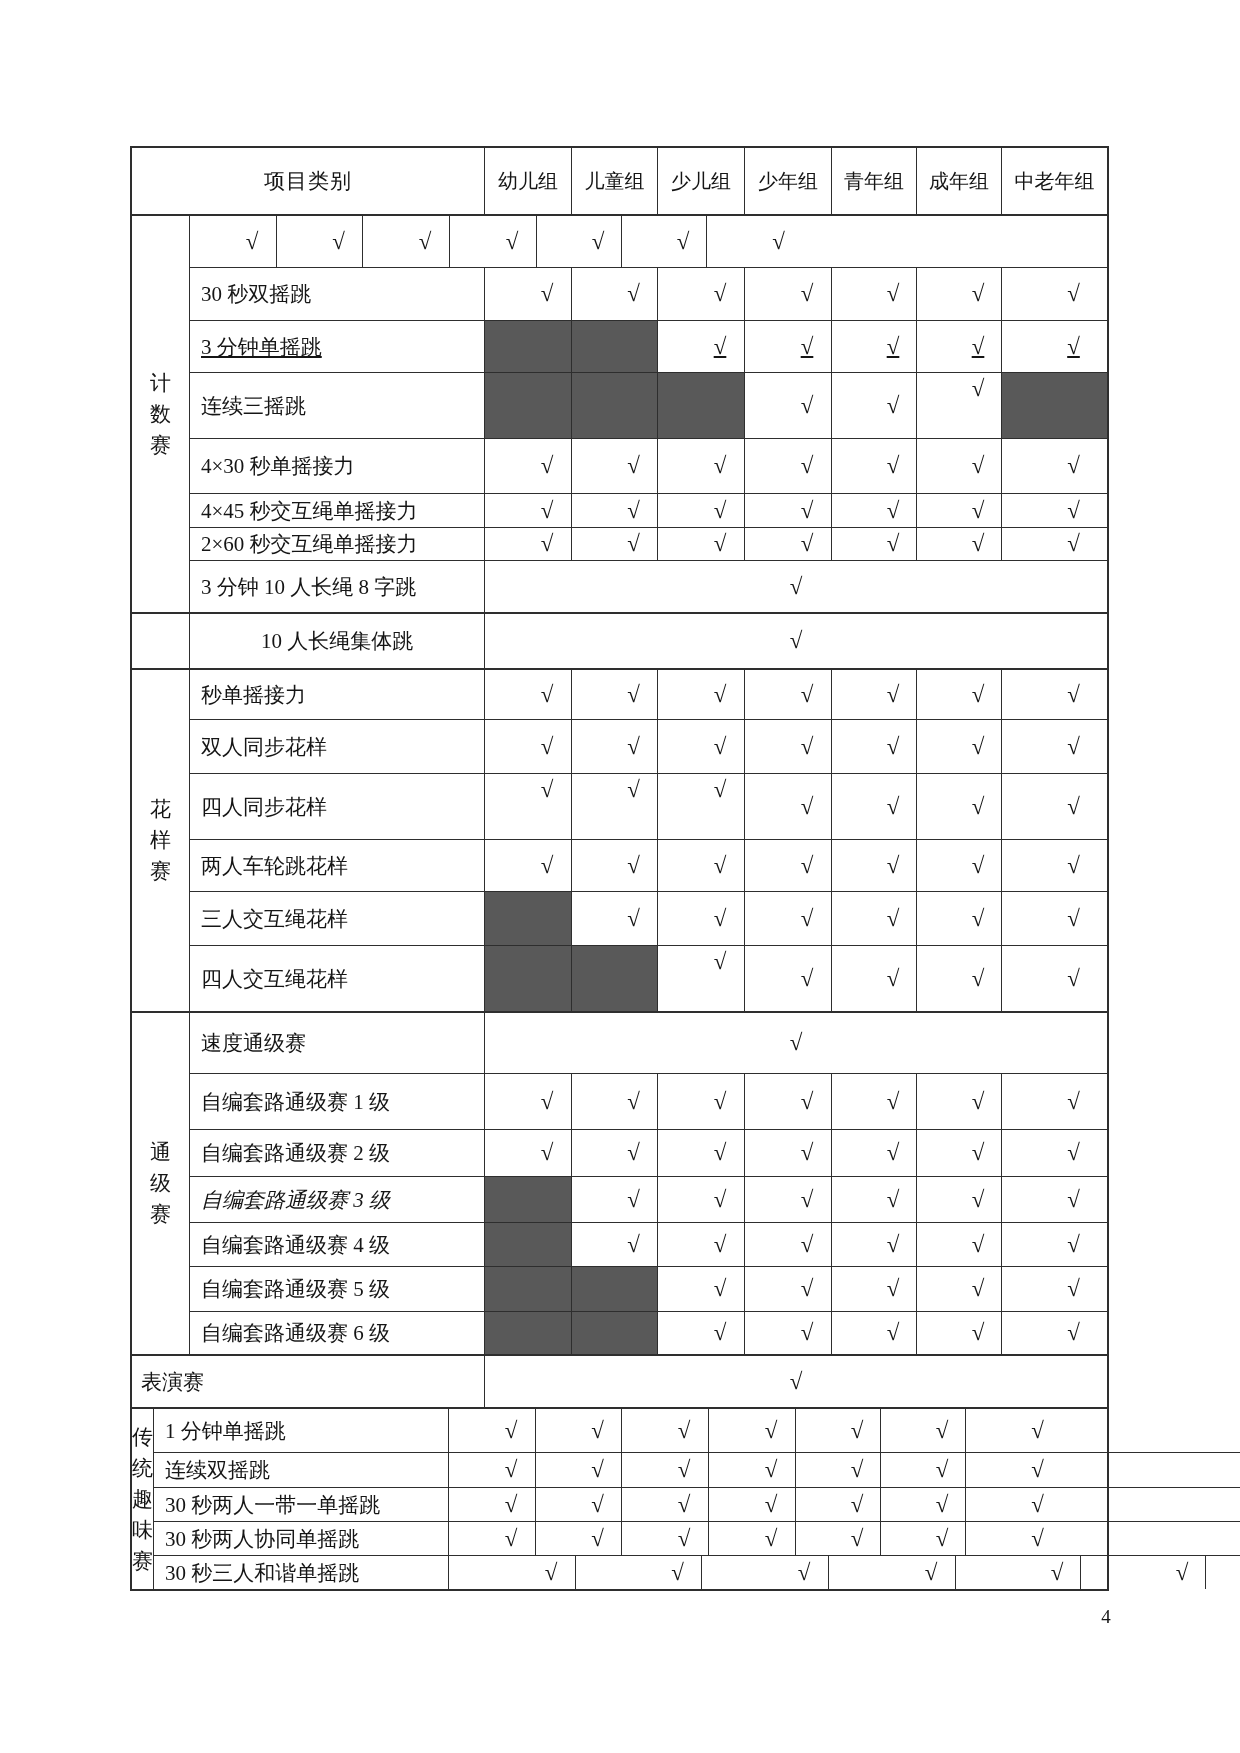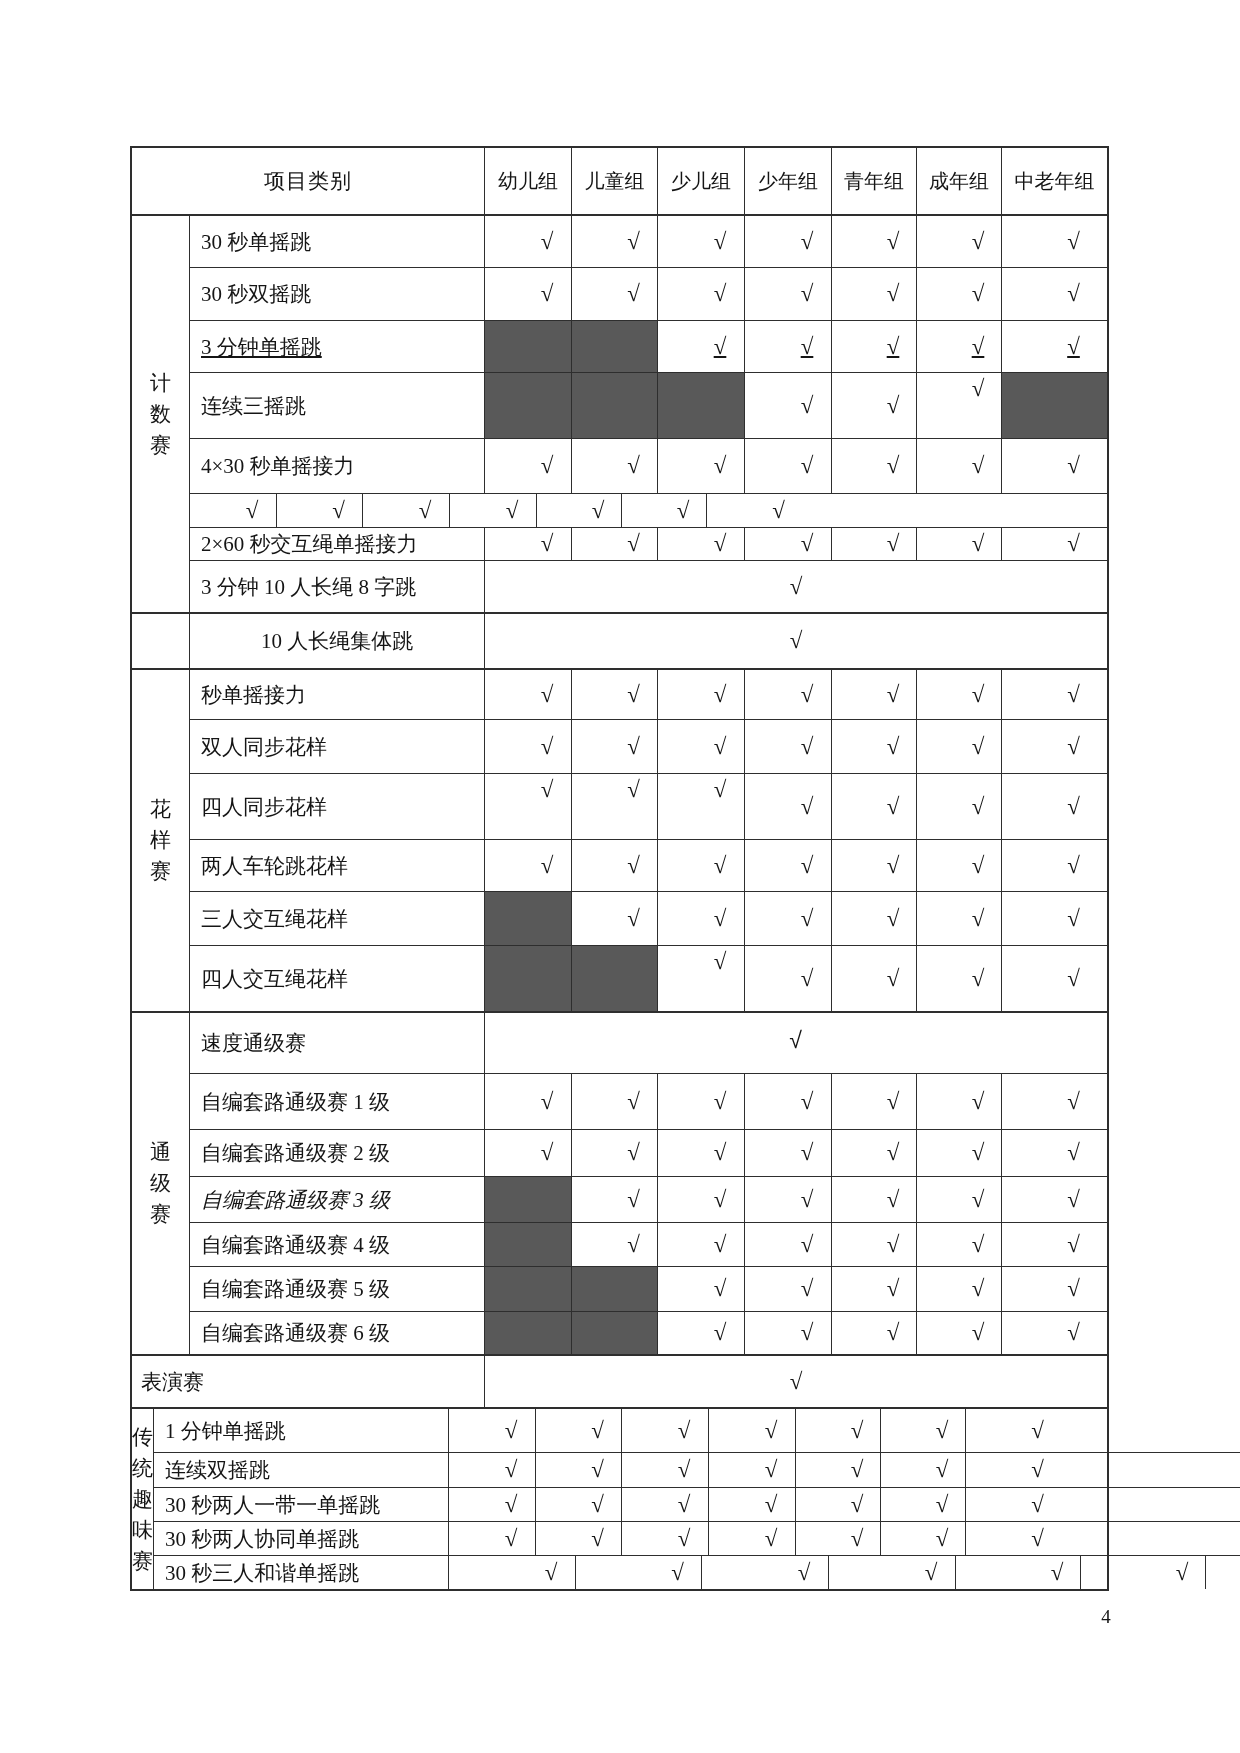--- a/index.html
+++ b/index.html
@@ -50,21 +50,20 @@
     </div>
 
 <div class="section">
       <div class="group-cell">
         <div class="vlabel">计
 数
 赛</div>
       </div>
       <div class="rows">
         <div class="tr" style="height: 51px;">
-          <div class="item-cell">30 秒单摇跳</div>
           <div class="cell" style="width: 87px;">
             <div class="mark">√</div>
           </div>
           <div class="cell" style="width: 86px;">
             <div class="mark">√</div>
           </div>
           <div class="cell" style="width: 87px;">
             <div class="mark">√</div>
           </div>
           <div class="cell" style="width: 87px;">
@@ -158,20 +157,21 @@
             <div class="mark">√</div>
           </div>
           <div class="cell" style="width: 85px;">
             <div class="mark">√</div>
           </div>
           <div class="cell" style="width: 105px;">
             <div class="mark">√</div>
           </div>
         </div>
         <div class="tr" style="height: 34px;">
+          <div class="item-cell">4×45 秒交互绳单摇接力</div>
           <div class="cell" style="width: 87px;">
             <div class="mark">√</div>
           </div>
           <div class="cell" style="width: 86px;">
             <div class="mark">√</div>
           </div>
           <div class="cell" style="width: 87px;">
             <div class="mark">√</div>
           </div>
           <div class="cell" style="width: 87px;">
@@ -377,21 +377,21 @@
         </div>
       </div>
     </div>
     <div class="section">
       <div class="group-cell">
         <div class="vlabel">通
 级
 赛</div>
       </div>
       <div class="rows">
-        <div class="tr" style="height: 60px; font-family: Liberation Mono, monospace;">
+        <div class="tr" style="height: 60px;">
           <div class="item-cell">速度通级赛</div>
           <div class="cell merged-cell" style="width: 622px;">
             <div class="mark">√</div>
           </div>
         </div>
         <div class="tr" style="height: 56px;">
           <div class="item-cell">自编套路通级赛 1 级</div>
           <div class="cell" style="width: 87px;">
             <div class="mark">√</div>
           </div>

